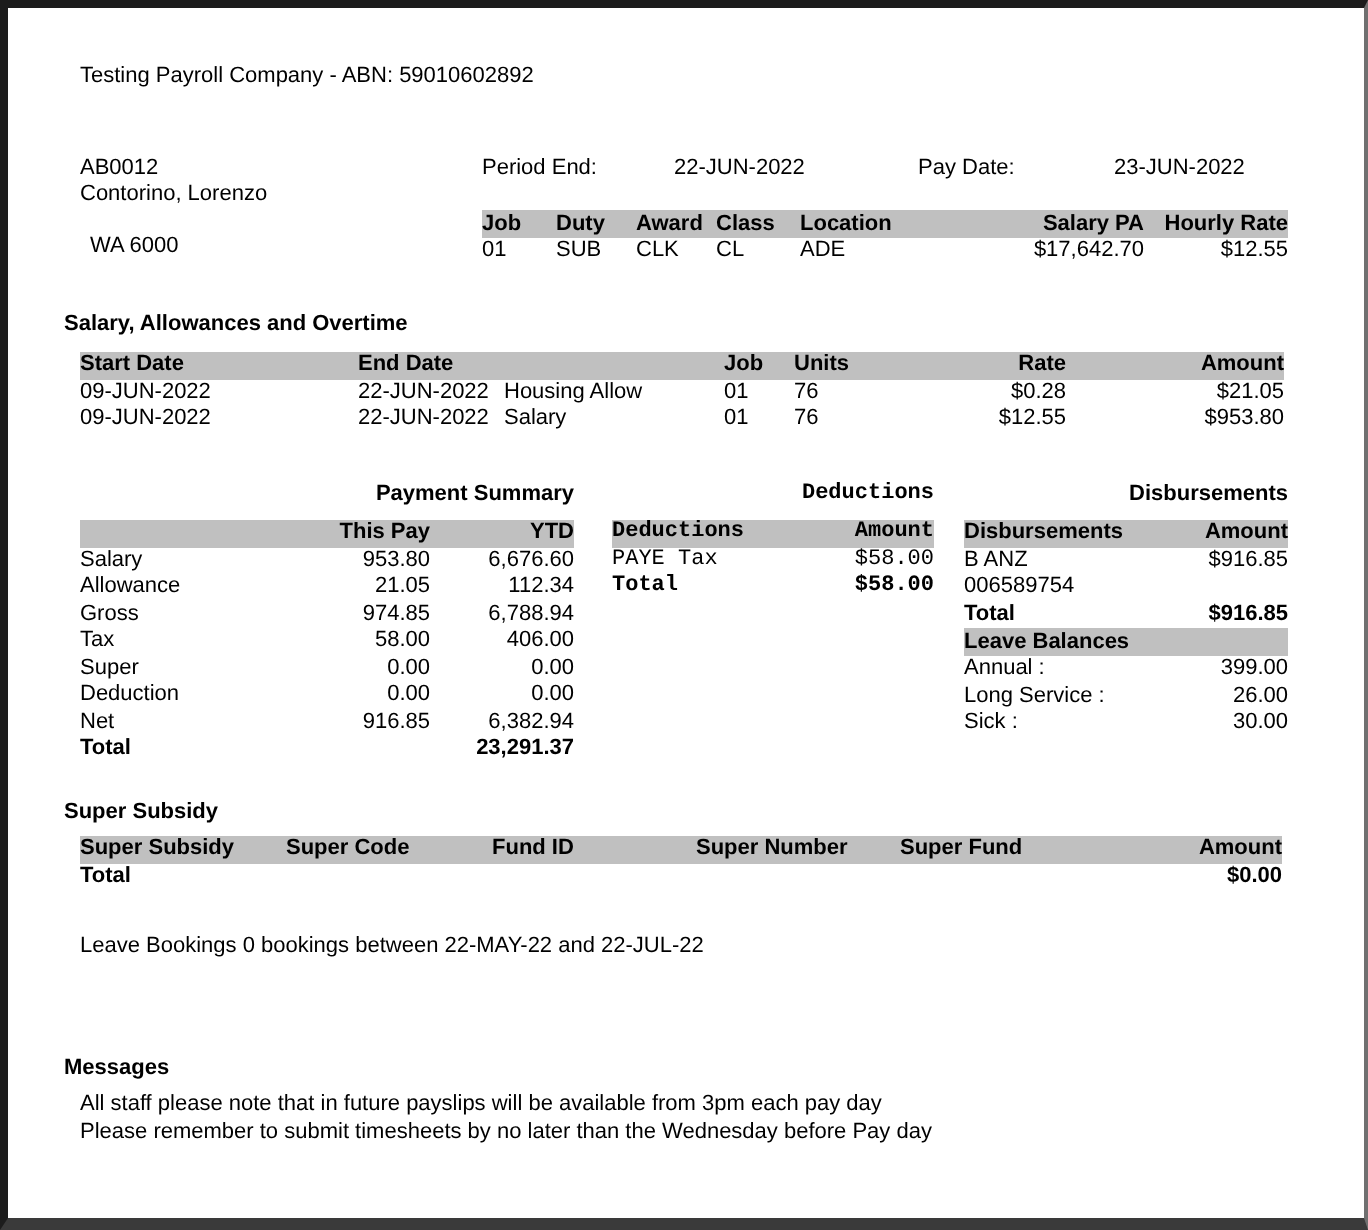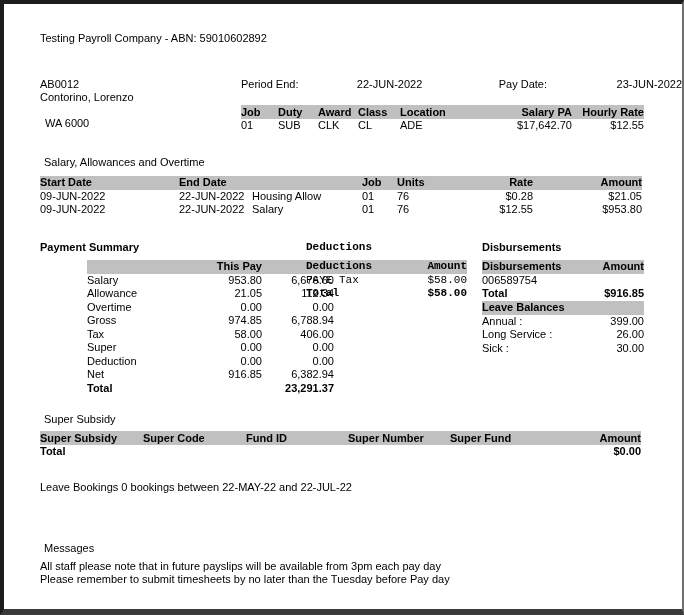--- a/index.html
+++ b/index.html
@@ -9,38 +9,38 @@
     border-right:2px solid #707070; border-bottom:6px solid #3a3a3a;
     font-family:"Liberation Sans", sans-serif; font-size:11px; color:#000;
     overflow:hidden; position:relative;
   }
   .b { font-weight:bold; }
   .company-line { margin:28px 0 0 36px; }
   .emp-block { display:flex; margin-top:34px; }
   .emp-left { margin-left:36px; width:201px; line-height:13px; }
   .emp-addr { margin-top:13px; padding-left:5px; }
   .emp-right { flex:1; }
-  .period-row { display:flex; line-height:13px;justify-content:space-between; }
+  .period-row { display:flex; line-height:13px; }
   .period-row .lab1 { width:96px; }
   .period-row .val1 { width:110px; }
   .period-row .lab2 { width:98px;padding-left:12px; }
   table { border-collapse:collapse; table-layout:fixed;padding-left:40px; }
   td, th { padding:0; font-size:11px; font-weight:normal; text-align:left;
            height:13.5px; line-height:13px; overflow:hidden; white-space:nowrap; }
   tr.bar td, tr.bar th { background:#c0c0c0; font-weight:bold; height:14px; }
   .r { text-align:right; }
   .jobtbl { width:403px; margin-top:14px; }
-  .section-title { font-weight:normal; margin:23px 0 0 40px; }
+  .section-title { font-weight:bold; margin:23px 0 0 28px; }
   .earntbl { width:602px; margin:8px 0 0 36px; }
   .threecol { display:flex; margin:24px 0 0 36px; }
   .col-pay { width:247px; }
   .col-ded { width:161px; margin-left:19px;font-family:Liberation Mono, monospace; }
   .col-dis { width:162px; margin-left:15px; }
-  .col-title { font-weight:bold; line-height:13px; }
-  .paytbl { width:247px; margin-top:6px;margin-left:47px; }
+  .col-title { font-weight:bold; line-height:13px;text-align:right; }
+  .paytbl { width:247px; margin-top:6px; }
   .dedtbl { width:161px; margin-top:6px; }
   .distbl { width:162px; margin-top:6px; }
   .leavetbl { width:162px; }
   .supertbl { width:601px; margin:6px 0 0 36px; }
   .super-title { margin-top:18px; }
   .leave-bookings { margin:22px 0 0 36px; line-height:13px; }
   .messages-title { margin-top:48px; }
   .message-lines { margin:6px 0 0 36px; line-height:13.5px; }
 </style>
 </head>
@@ -159,25 +159,20 @@
               <td>Salary</td>
               <td class="r">953.80</td>
               <td class="r">6,676.60</td>
             </tr>
         <tr>
               <td>Allowance</td>
               <td class="r">21.05</td>
               <td class="r">112.34</td>
             </tr>
         <tr>
-              <td>Overtime</td>
-              <td class="r">0.00</td>
-              <td class="r">0.00</td>
-            </tr>
-        <tr>
               <td>Gross</td>
               <td class="r">974.85</td>
               <td class="r">6,788.94</td>
             </tr>
         <tr>
               <td>Tax</td>
               <td class="r">58.00</td>
               <td class="r">406.00</td>
             </tr>
         <tr>
@@ -232,20 +227,24 @@
       <div class="col-title">Disbursements</div>
       <table class="distbl">
         <colgroup>
             <col style="width:95px">
             <col style="width:67px">
           </colgroup>
         <tbody>
             <tr class="bar">
           <th>Disbursements</th>
           <th class="r">Amount</th>
+        </tr>
+        <tr>
+          <td>B ANZ</td>
+          <td class="r">$916.85</td>
         </tr>
         <tr>
           <td>006589754</td>
           <td class="r"></td>
         </tr>
         <tr>
           <td class="b">Total</td>
           <td class="r b">$916.85</td>
         </tr>
       </tbody>
@@ -304,16 +303,16 @@
       <td class="r b">$0.00</td>
     </tr>
   </tbody>
     </table>
 
   <div class="leave-bookings">Leave Bookings 0 bookings between 22-MAY-22 and 22-JUL-22</div>
 
   <div class="section-title messages-title">Messages</div>
   <div class="message-lines">
     <div>All staff please note that in future payslips will be available from 3pm each pay day</div>
-    <div>Please remember to submit timesheets by no later than the Tuesday before Pay day</div>
+    <div>Please remember to submit timesheets by no later than the Wednesday before Pay day</div>
   </div>
 
 </div>
 
 </body></html>

